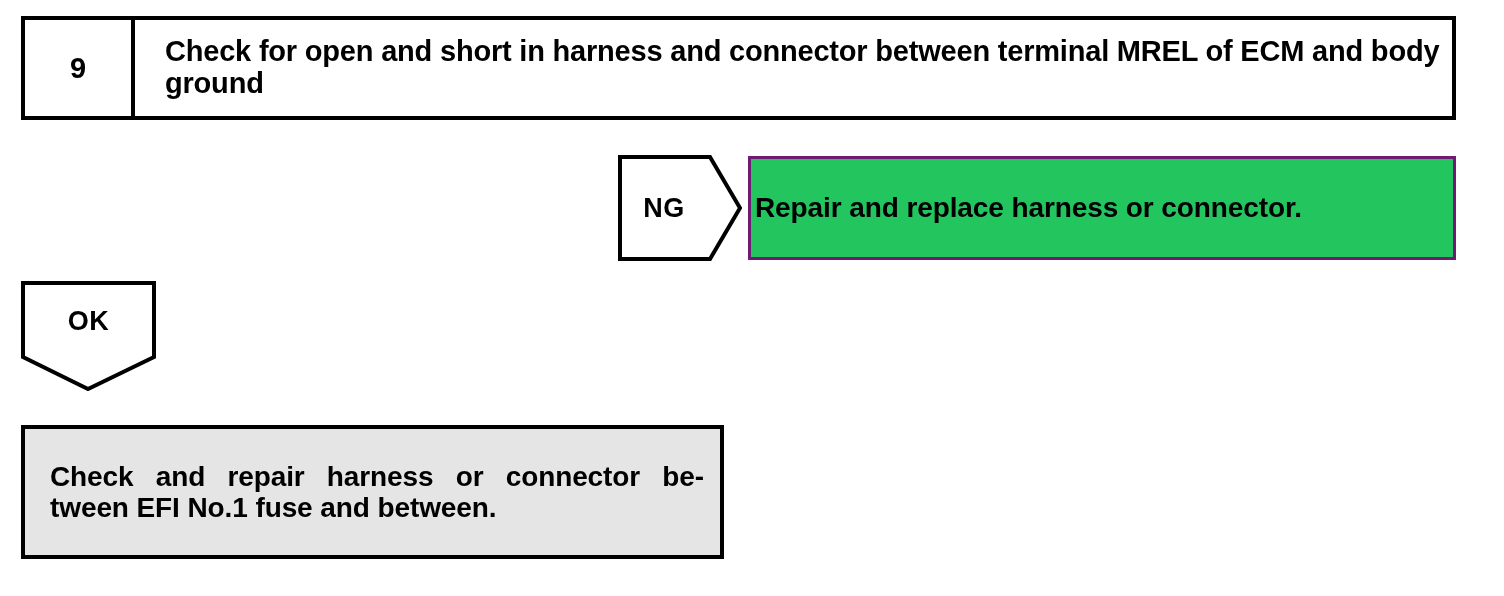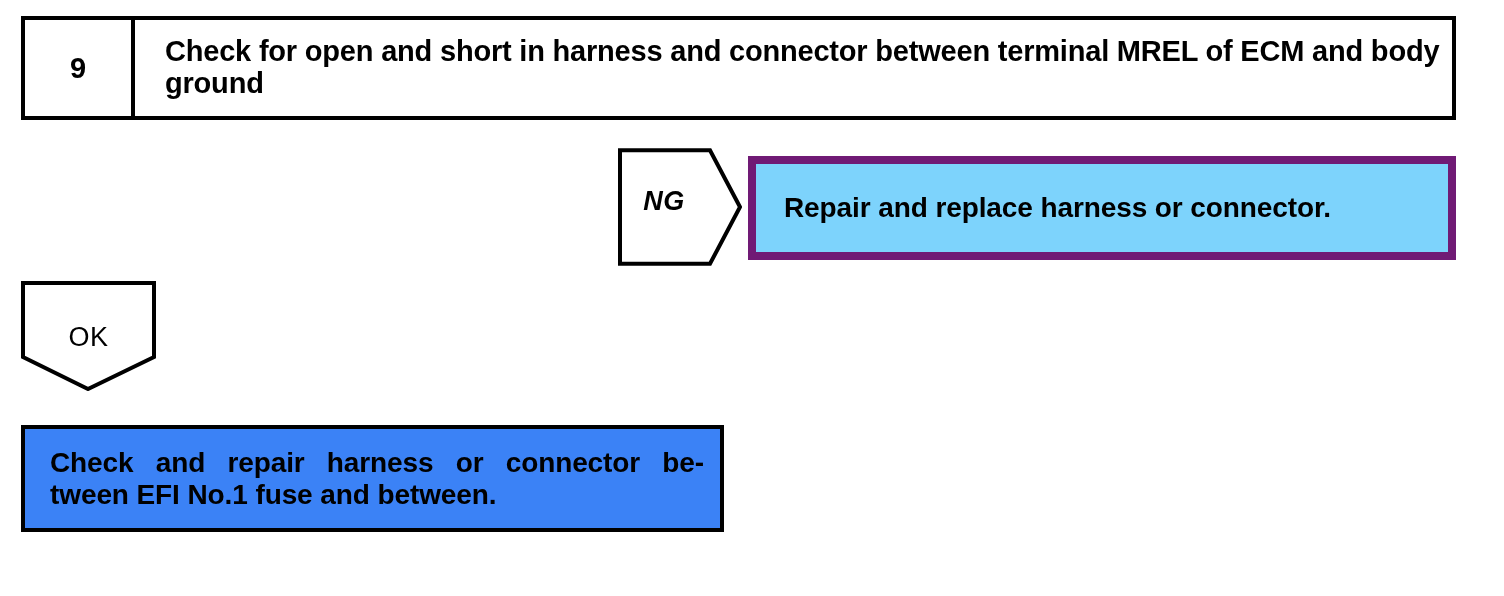--- a/index.html
+++ b/index.html
@@ -56,24 +56,23 @@
     font-size: 29px;
     font-weight: bold;
     line-height: 1.1;
     letter-spacing: -0.2px;
   }
 
   
   .ng-pentagon {
     position: absolute;
     left: 618px;
-    top: 148px;
+    top: 155px;
     width: 124px;
-    height: 118px;
-    font-style: italic;
+    height: 106px;
   }
   .ng-pentagon svg {
     display: block;
     width: 100%;
     height: 100%;
   }
   .ng-label {
     position: absolute;
     left: 0;
     top: 0;
@@ -88,26 +87,26 @@
     pointer-events: none;
   }
 
   
   .ng-box {
     position: absolute;
     left: 748px;
     top: 156px;
     width: 708px;   
     height: 104px;  
-    border: 8px solid #701a75;
-    box-sizing: border-box;
-    display: flex;
-    align-items: center;
-    padding-left: 28px;
-    background: #7dd3fc;
+    border: 3px solid #701a75;
+    box-sizing: border-box;
+    display: flex;
+    align-items: center;
+    padding-left: 4px;
+    background: #22c55e;
   }
   .ng-box-text {
     font-size: 28px;
     font-weight: bold;
     line-height: 1.15;
     letter-spacing: -0.1px;
   }
 
   
   .ok-pentagon {
@@ -118,45 +117,45 @@
     height: 110px;
   }
   .ok-pentagon svg {
     display: block;
     width: 100%;
     height: 100%;
   }
   .ok-label {
     position: absolute;
     left: 0;
-    top: 16px;
+    top: 0;
     width: 135px;
     height: 80px;
     display: flex;
     align-items: center;
     justify-content: center;
     font-size: 27px;
-    font-weight: normal;
+    font-weight: bold;
     letter-spacing: 0.5px;
     pointer-events: none;
   }
 
   
   .ok-box {
     position: absolute;
     left: 21px;
     top: 425px;
     width: 703px;    
-    height: 107px;   
+    height: 134px;   
     border: 4px solid #000;
     box-sizing: border-box;
     display: flex;
     align-items: center;
     padding: 0 16px 0 25px;
-    background: #3b82f6;
+    background: #e5e5e5;
   }
   .ok-box-text {
     font-size: 28px;
     font-weight: bold;
     line-height: 1.12;
     letter-spacing: -0.1px;
     width: 100%;
   }
   .ok-box-text .line-justified {
     display: block;

